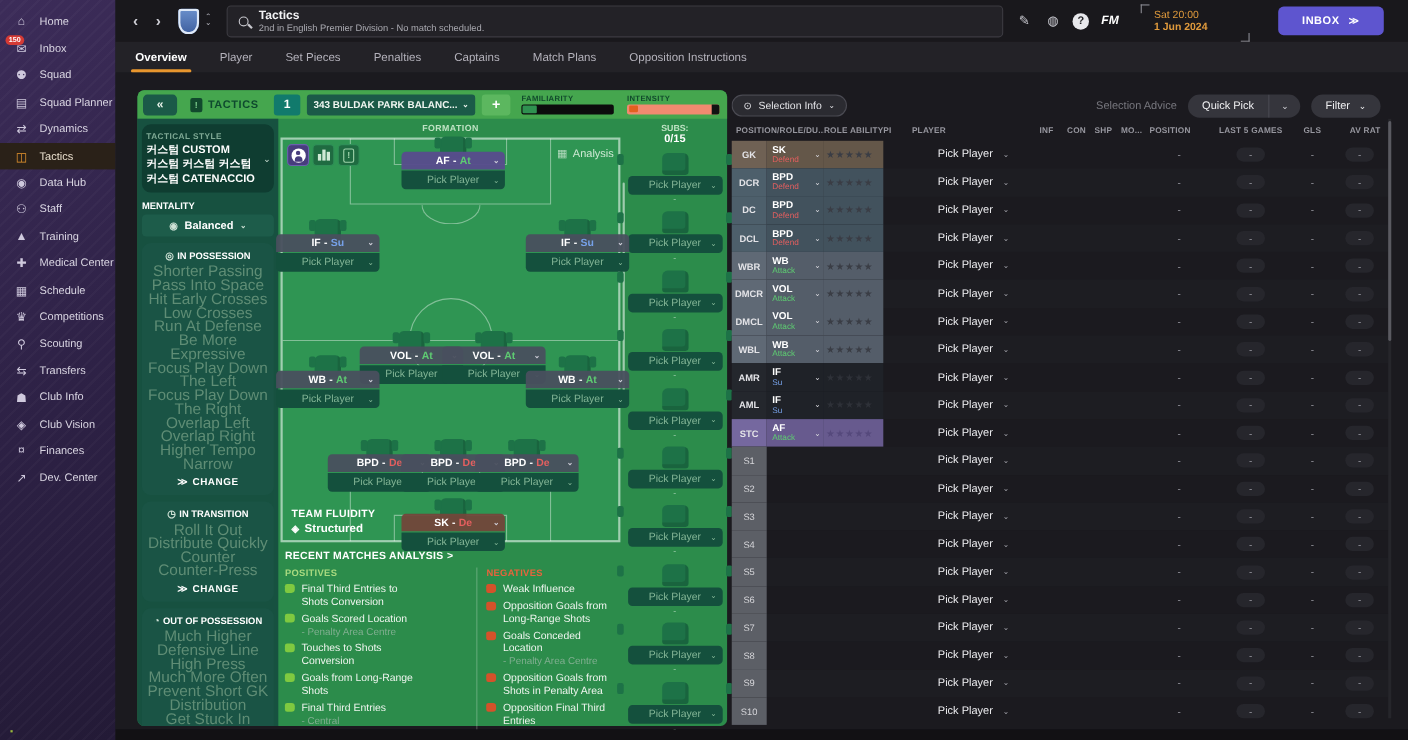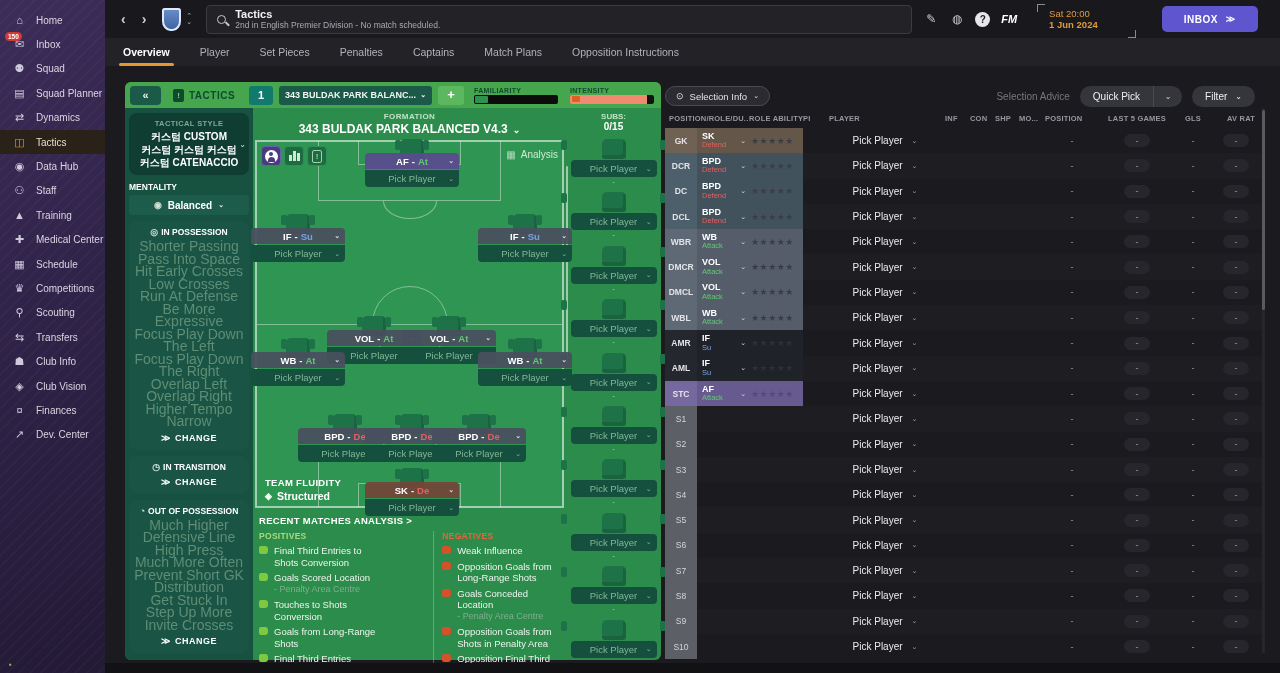--- a/index.html
+++ b/index.html
@@ -101,21 +101,21 @@
   .bar-int::before { content:''; position:absolute; left:2px; top:1.5px; width:8px; height:6px;
     background:#e2601f; border-radius:1px; }
   .bar-int::after { content:''; position:absolute; right:0; top:0; width:7px; height:9px;
     background:#121212; border-radius:0 2px 2px 0; }
 
   .panel-body { display:flex; height:552px; }
 
   
   .style-col { width:128px; background:#175140; border-radius:0 0 0 6px; padding:5px 4px;
     display:flex; flex-direction:column; gap:6px; overflow:hidden; }
-  .style-card { background:#0f3d31; border-radius:8px; padding:6px 4px; text-align:center;
+  .style-card { background:#0f3d31; border-radius:8px; padding:6px 4px; text-align:left;
     position:relative; cursor:pointer; }
   .sc-title { font-size:7.5px; font-weight:bold; color:#7fa995; letter-spacing:.4px; margin-bottom:2px; }
   .sc-line { font-size:10px; font-weight:bold; color:#fff; line-height:13px; white-space:nowrap; }
   .sc-chev { position:absolute; right:3px; top:50%; margin-top:-4px; color:#cfe2d6; font-size:8px; }
   .mentality-label { font-size:8.5px; font-weight:bold; color:#fff; text-align:left; margin-top:1px; }
   .mentality-dd { height:20px; background:#1d5c4a; border-radius:4px; display:flex;
     align-items:center; justify-content:center; gap:6px; color:#fff; font-weight:bold;
     font-size:10px; cursor:pointer; }
   .mentality-dd .m-icon { font-size:9px; color:#cfe2d6; }
   .mentality-dd .chev { font-size:7px; color:#cfe2d6; }
@@ -538,43 +538,47 @@
               <div class="ic-item">Focus Play Down The Right</div>
               <div class="ic-item">Overlap Left</div>
               <div class="ic-item">Overlap Right</div>
               <div class="ic-item">Higher Tempo</div>
               <div class="ic-item">Narrow</div>
             </div>
           <div class="ic-change"><span class="dbl">≫</span><span>CHANGE</span></div>
         </div>
         <div class="instr-card">
           <div class="ic-title"><span class="ic-ico">◷</span><span>IN TRANSITION</span></div>
+          <div>
+
+          <div class="ic-item">Roll It Out</div>
+              <div class="ic-item">Distribute Quickly</div>
+              <div class="ic-item">Counter</div>
+              <div class="ic-item">Counter-Press</div>
+            </div>
           <div class="ic-change"><span class="dbl">≫</span><span>CHANGE</span></div>
         </div>
         <div class="instr-card">
           <div class="ic-title"><span class="ic-ico">◔</span><span>OUT OF POSSESSION</span></div>
           <div>
 
           <div class="ic-item">Much Higher Defensive Line</div>
               <div class="ic-item">High Press</div>
               <div class="ic-item">Much More Often</div>
               <div class="ic-item">Prevent Short GK Distribution</div>
               <div class="ic-item">Get Stuck In</div>
               <div class="ic-item">Step Up More</div>
               <div class="ic-item">Invite Crosses</div>
             </div>
           <div class="ic-change"><span class="dbl">≫</span><span>CHANGE</span></div>
         </div>
       </div>
 
       <div class="pitch-col">
         <div class="formation-label">FORMATION</div>
-        <div class="formation-name">
-          <span>343 BULDAK PARK BALANCED V4.3</span><span class="chev">⌄</span>
-        </div>
         <div class="pitch">
           <div class="pl half-line"></div>
           <div class="pl center-circle"></div>
           <div class="pl box-top"></div>
           <div class="pl six-top"></div>
           <div class="pl arc-top"></div>
           <div class="pl box-bot"></div>
           <div class="pl six-bot"></div>
           <div class="pl arc-bot"></div>
 

